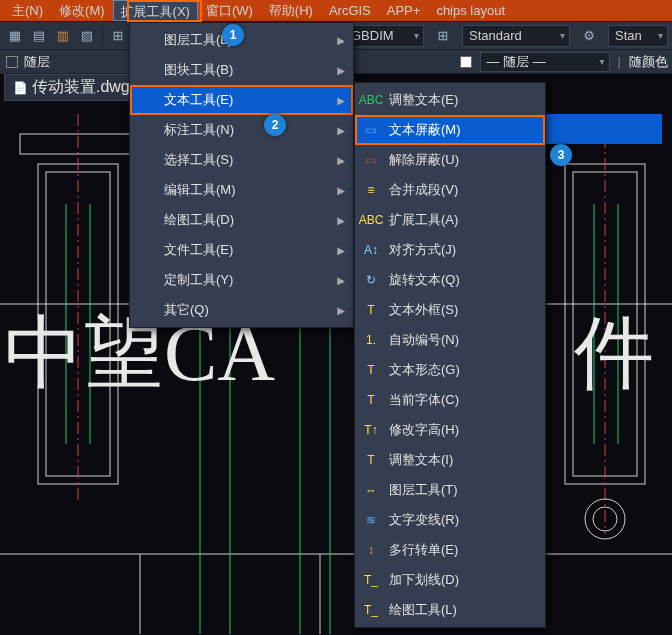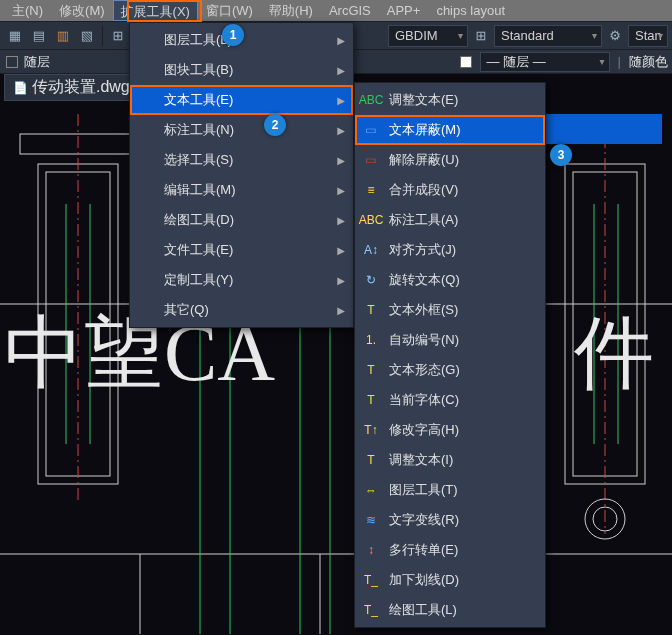--- a/index.html
+++ b/index.html
@@ -1,18 +1,18 @@
 <!DOCTYPE html>
 <html><head>
   <meta charset="utf-8">
   <style>
     * { margin: 0; padding: 0; box-sizing: border-box; font-family: "Microsoft YaHei", "SimSun", sans-serif; }
     body { width: 672px; height: 635px; background: #0a0a14; color: #e0e0e0; overflow: hidden; position: relative; font-size: 13px; }
     
-    .menubar { display: flex; background: #737373; height: 22px; line-height: 22px; padding: 0 4px; border-bottom: 1px solid #1a1f28; }
+    .menubar { display: flex; background: #c2410c; height: 22px; line-height: 22px; padding: 0 4px; border-bottom: 1px solid #1a1f28; }
     .menubar-item { padding: 0 8px; color: #d0d0d0; cursor: pointer; white-space: nowrap; }
     .menubar-item.open { background: #3a4658; border: 1px solid #6688bb; padding: 0 7px; }
     
     .toolbar { height: 28px; background: #2a3240; border-bottom: 1px solid #1a1f28; display: flex; align-items: center; padding: 0 4px; gap: 2px; position: relative; }
     .tool-btn { width: 22px; height: 22px; display: inline-flex; align-items: center; justify-content: center; color: #a0b0c0; }
     .tool-sep { width: 1px; height: 20px; background: #1a1f28; margin: 0 2px; }
     .combo { height: 22px; background: #1a1f28; border: 1px solid #3a4658; color: #d0d0d0; padding: 0 18px 0 6px; display: inline-flex; align-items: center; position: relative; }
     .combo::after { content: "▾"; position: absolute; right: 4px; font-size: 10px; color: #888; }
     
     .panelstrip { height: 24px; background: #2a3240; border-bottom: 1px solid #1a1f28; display: flex; align-items: center; padding: 0 6px; gap: 6px; position: relative; }
@@ -93,26 +93,26 @@
 
 <div class="toolbar">
   <span class="tool-btn">▦</span>
   <span class="tool-btn">▤</span>
   <span class="tool-btn" style="color:#cc8844">▥</span>
   <span class="tool-btn">▧</span>
   <span class="tool-sep"></span>
   <span class="tool-btn">⊞</span>
   <span class="tool-btn">↕</span>
   <span class="tool-btn">↔</span>
-  <div style="position:absolute; right:4px; display:flex; gap:2px; align-items:center;">
+  <div style="position:absolute; right:4px; display:flex; gap:8px; align-items:center;">
     <span class="combo" style="width:80px">GBDIM</span>
     <span class="tool-btn">⊞</span>
     <span class="combo" style="width:108px">Standard</span>
     <span class="tool-btn">⚙</span>
-    <span class="combo" style="width:40px">Stan</span>
+    <span class="combo" style="width:60px">Stan</span>
   </div>
 </div>
 
 <div class="panelstrip">
   <span class="checkbox"></span>
   <span>随层</span>
   <div style="position:absolute; right:4px; display:flex; gap:8px; align-items:center;">
     <span class="colorbox"></span>
     <span class="panel-combo" style="width:130px">— 随层 —</span>
     <span style="color:#777">|</span>
@@ -181,21 +181,21 @@
     <div class="menu-item">
       <span class="micon" style="color: rgb(204, 68, 68);">▭</span>
       <span>解除屏蔽(U)</span>
     </div>
     <div class="menu-item">
       <span class="micon" style="color: rgb(255, 221, 68);">≡</span>
       <span>合并成段(V)</span>
     </div>
     <div class="menu-item">
       <span class="micon" style="color: rgb(255, 221, 68);">ABC</span>
-      <span>标注工具(A)</span>
+      <span>扩展工具(A)</span>
     </div>
     <div class="menu-item">
       <span class="micon" style="color: rgb(136, 204, 255);">A↕</span>
       <span>对齐方式(J)</span>
     </div>
     <div class="menu-item">
       <span class="micon" style="color: rgb(136, 204, 255);">↻</span>
       <span>旋转文本(Q)</span>
     </div>
     <div class="menu-item">

